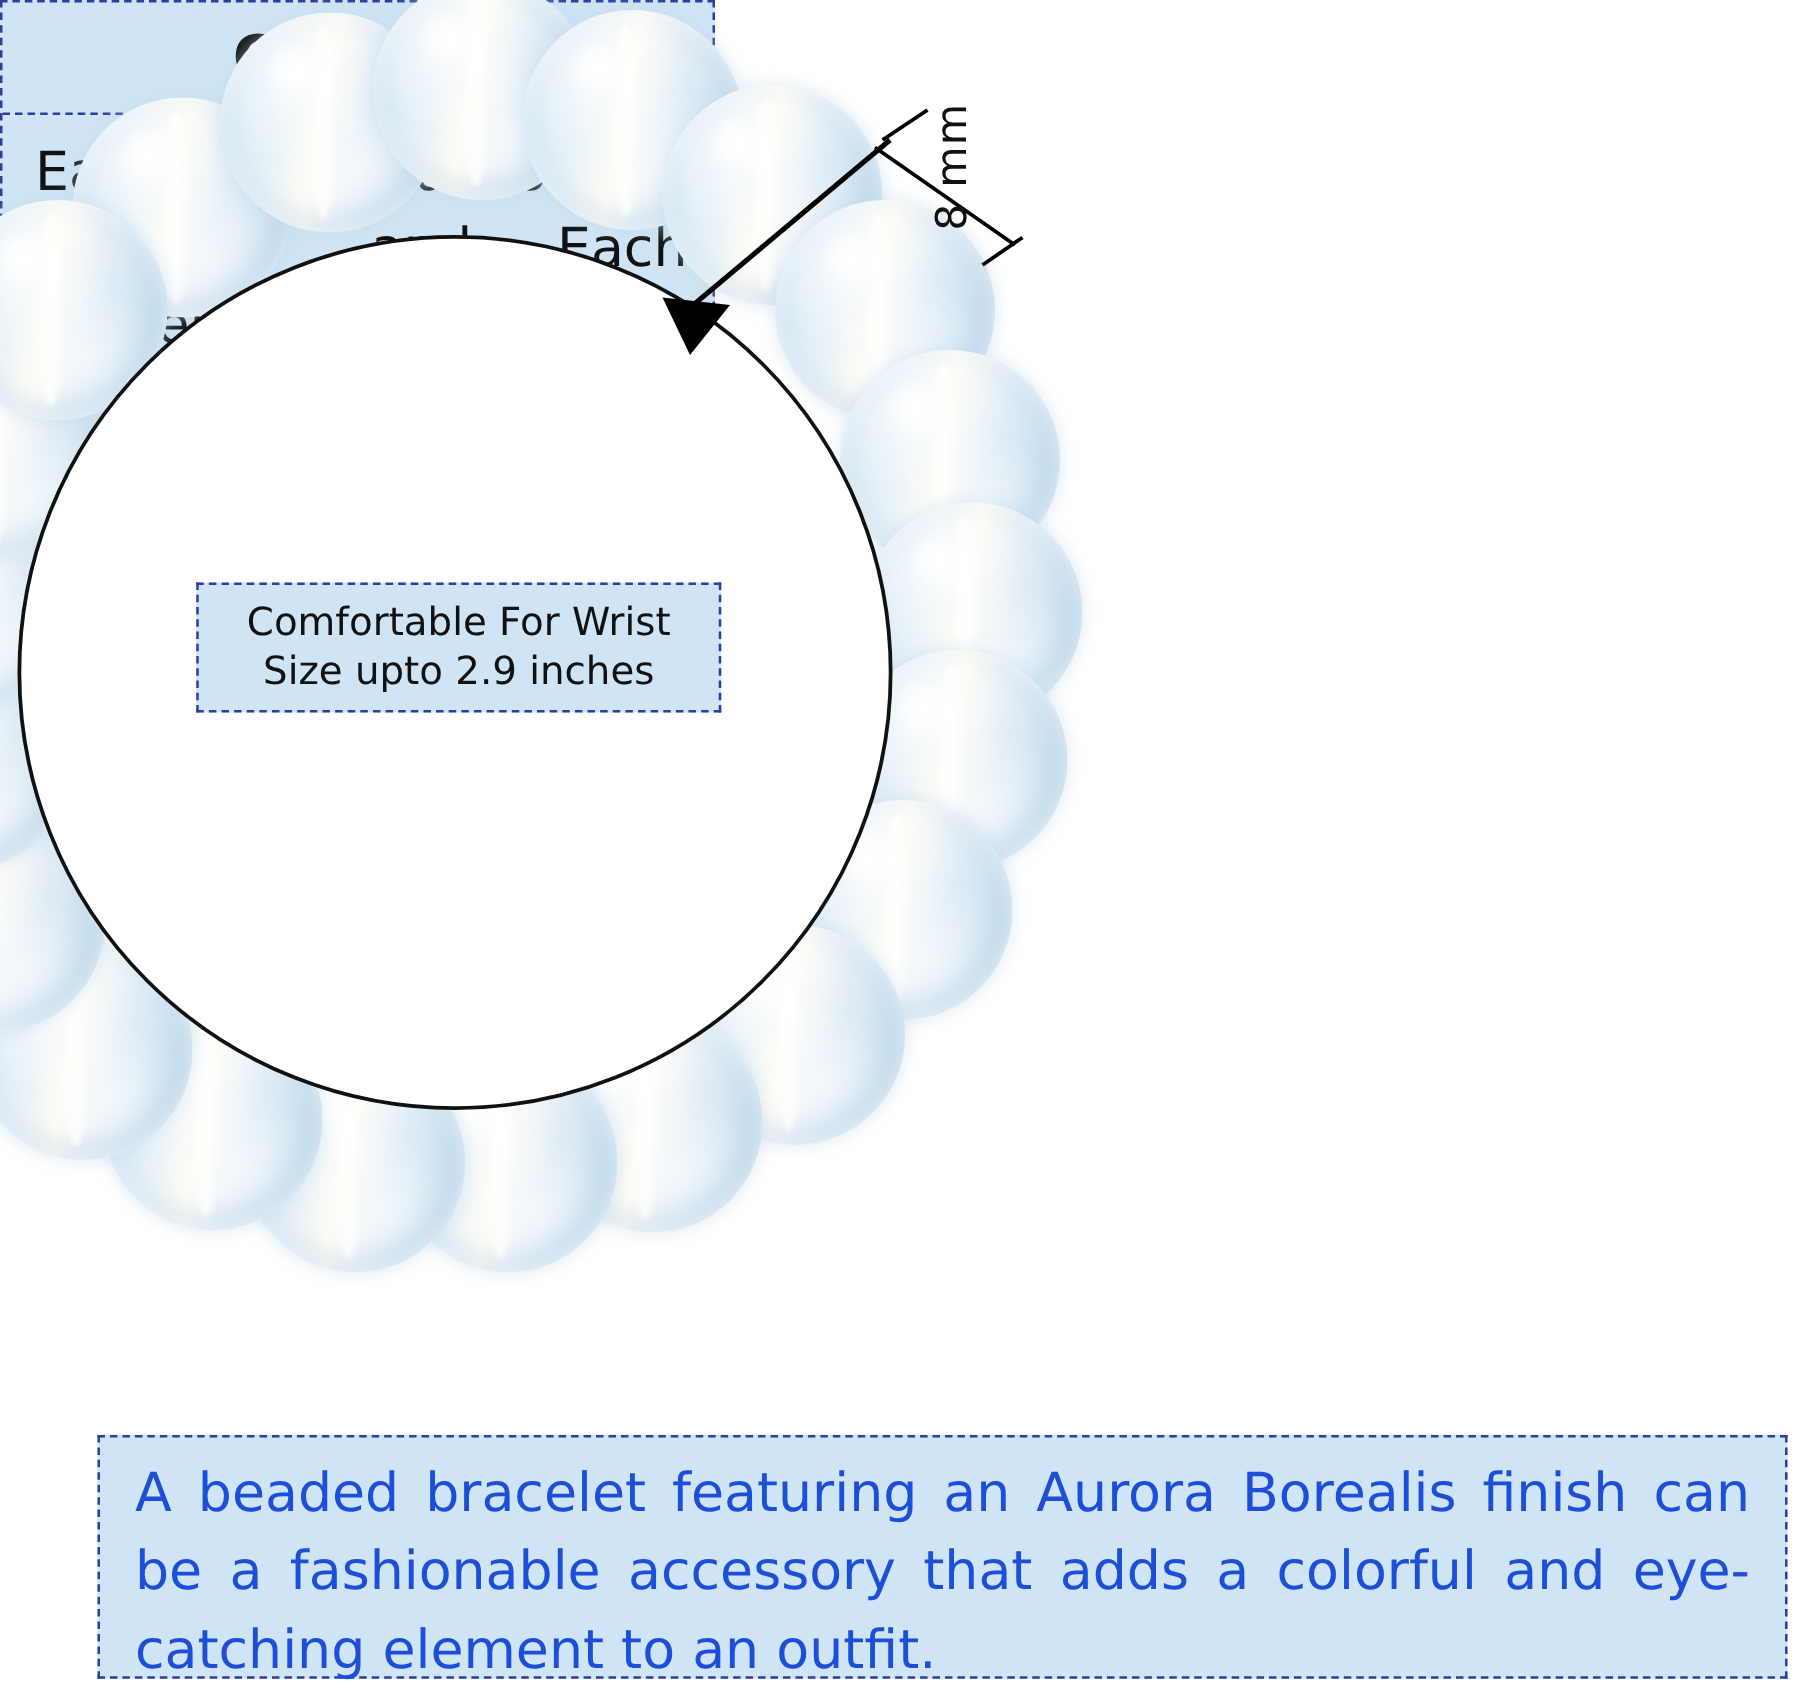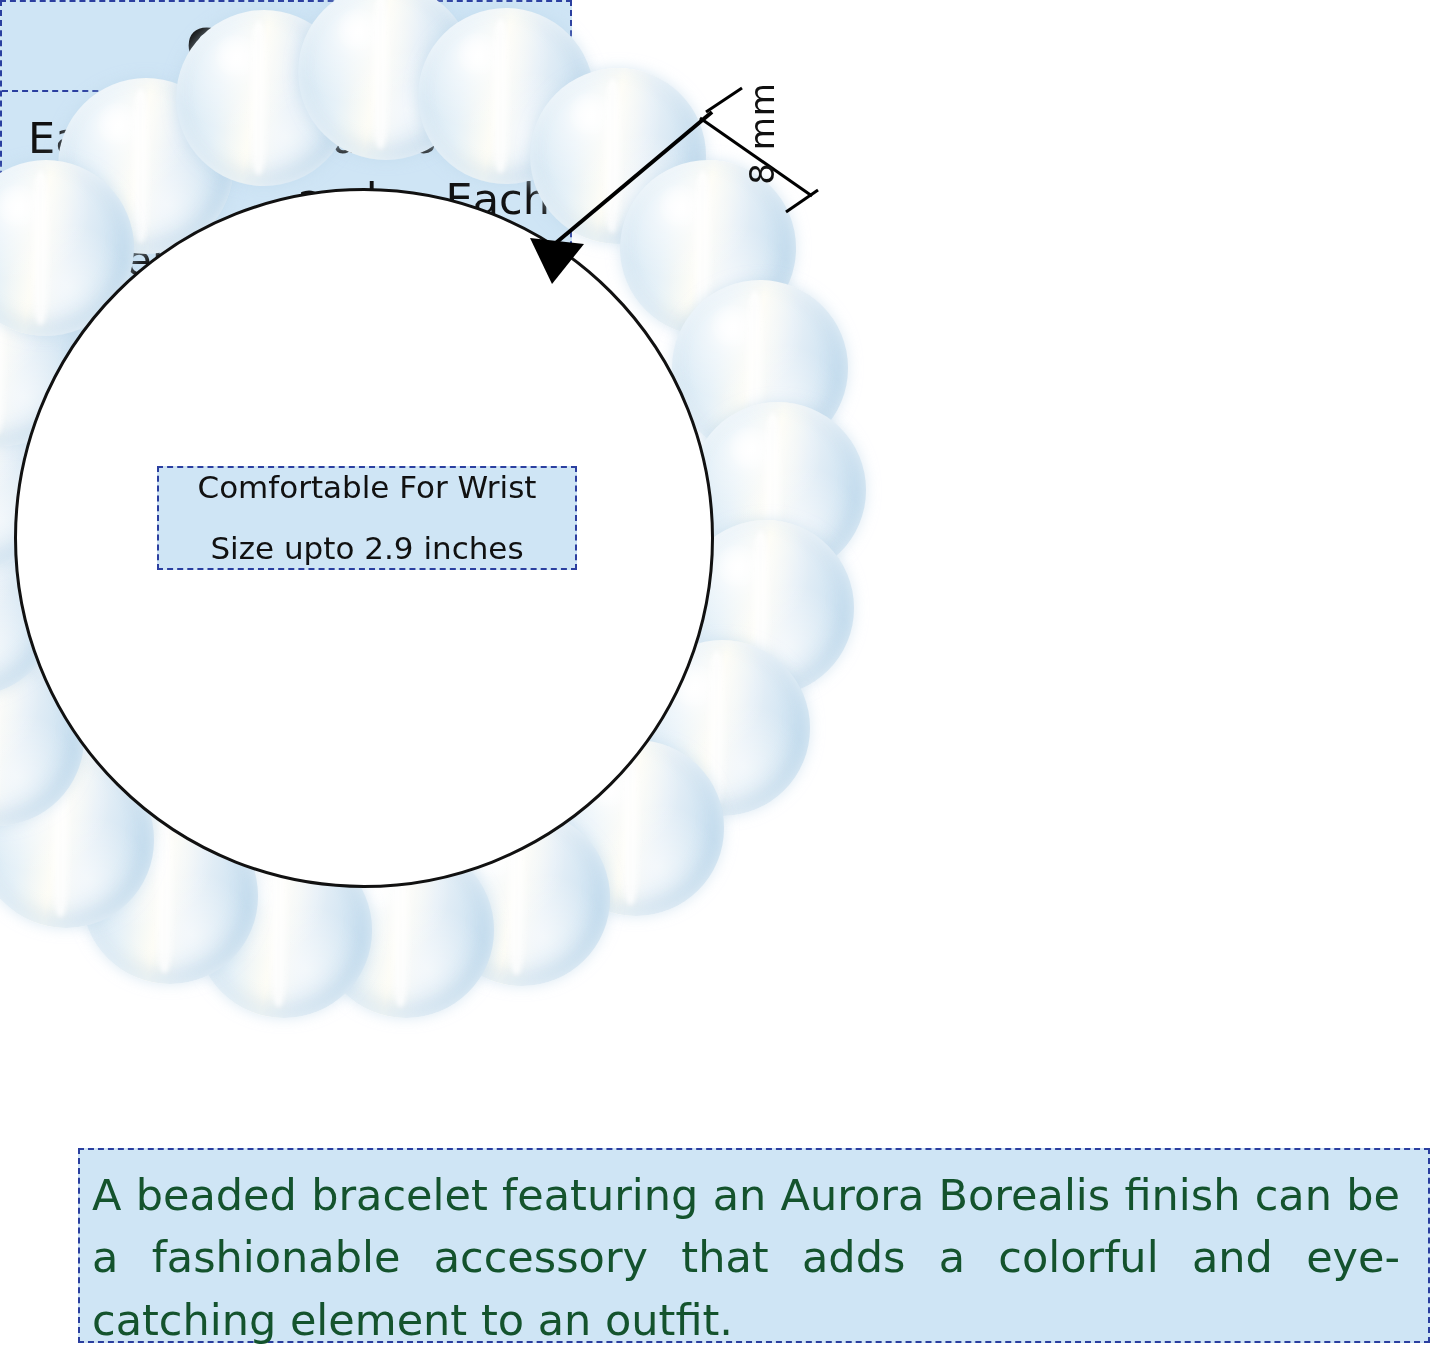--- a/index.html
+++ b/index.html
@@ -88,21 +88,21 @@
   }
 
   #wrist-note {
     left: 157px;
     top: 466px;
     width: 420px;
     height: 104px;
     display: flex;
     flex-direction: column;
     align-items: center;
-    justify-content: space-between;
+    justify-content: center;
     line-height: 1.26;
     font-size: 31px;
     color: #111;
     background: #cfe5f5;
   }
 
   #opalite-card {
     left: 866px;
     top: 371px;
     width: 572px;
@@ -129,24 +129,24 @@
     color: #111;
     text-align: justify;
     text-align-last: left;
   }
 
   #bottom-note {
     left: 78px;
     top: 1148px;
     width: 1352px;
     height: 195px;
-    padding: 14px 28px 0 12px;
+    padding: 14px 28px 0 28px;
     font-size: 43px;
     line-height: 1.45;
-    color: #14532d;
+    color: #1d4ed8;
     text-align: justify;
     text-align-last: left;
   }
 
   #dim-label {
     position: absolute;
     left: 742px;
     top: 82px;
     font-size: 34px;
     color: #111;

